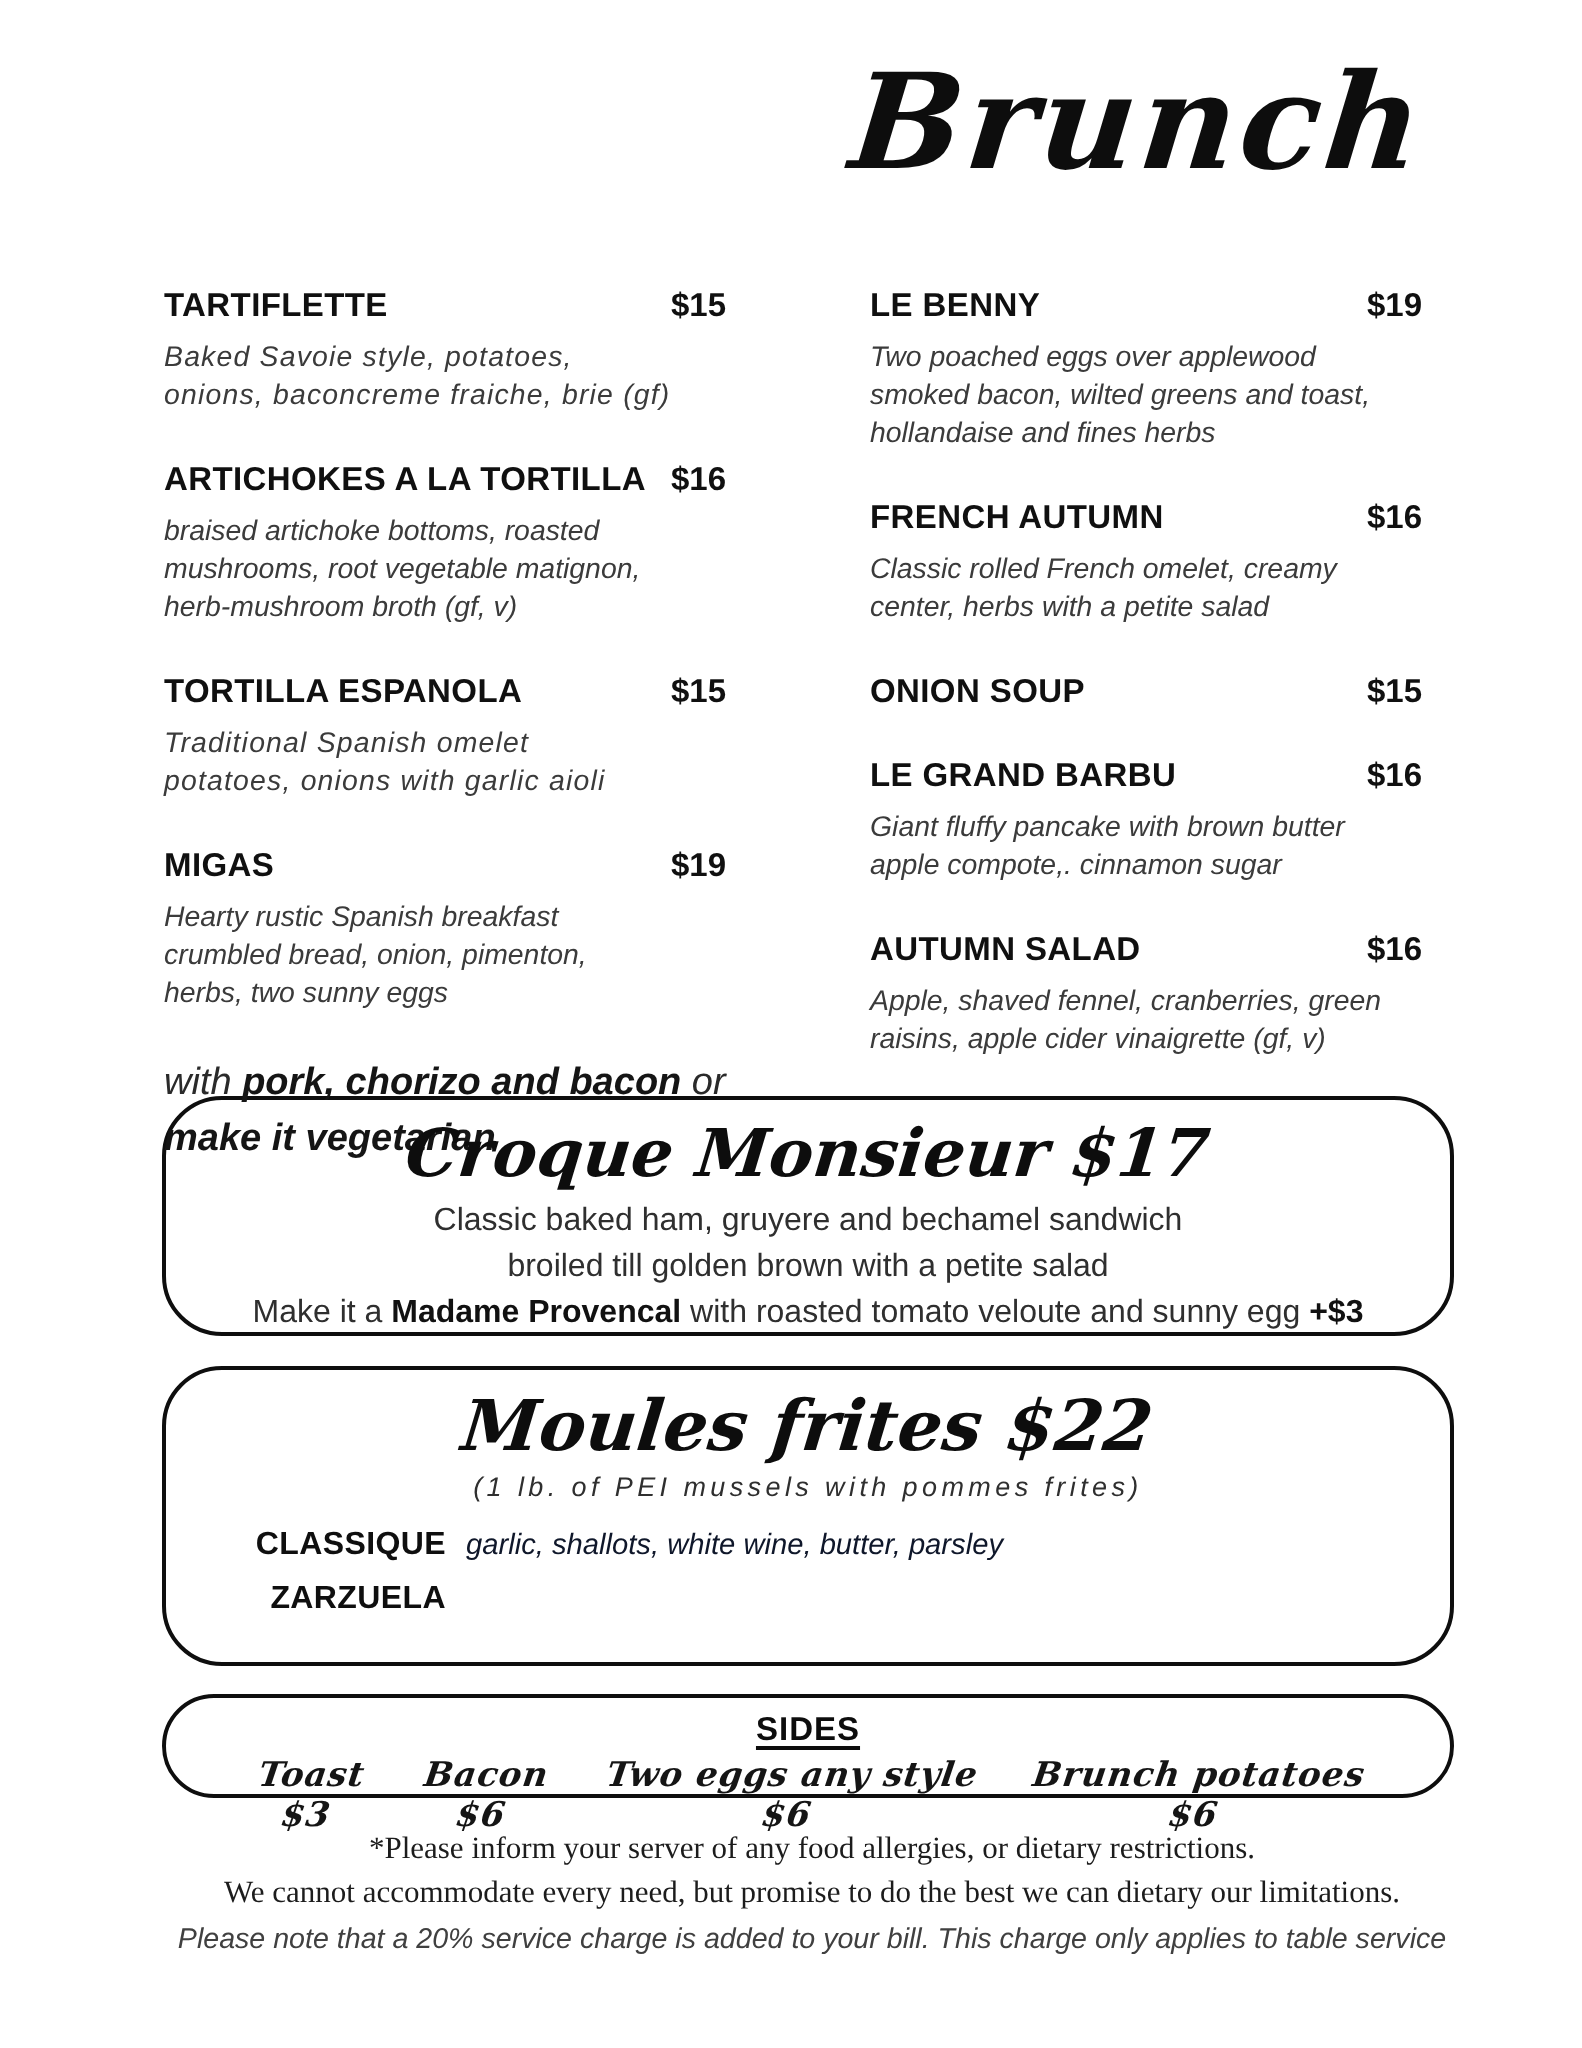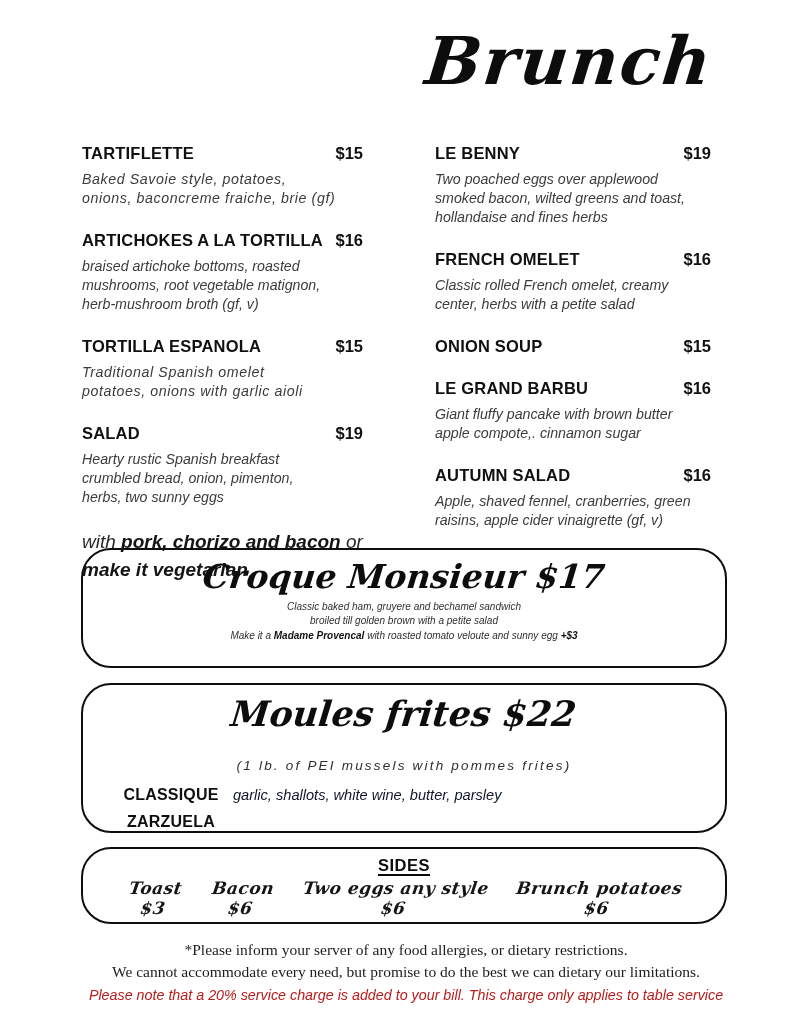--- a/index.html
+++ b/index.html
@@ -84,60 +84,58 @@
     border: 2.5px solid #0e0e0e;
     border-radius: 30px;
     text-align: center;
     background: #fff;
   }
   .box-title { font-size: 33px; line-height: 1.1; color: #0d0d0d; }
 
   .croque-box { margin-top: 16px; padding: 9px 26px 16px; height: 120px; }
   .croque-box .box-title { margin-bottom: 5px; }
   .box-line {
-    font-size: 10px;
-    font-style: italic;
+    font-size: 16px;
     color: #2f2f2f;
     line-height: 1.42;
   }
   .box-line b { font-weight: 800; color: #111; }
 
   .moules-box { margin-top: 15px; padding: 10px 24px 14px; height: 150px; }
   .moules-box .box-title { font-size: 35px; margin-bottom: 2px; }
   .box-subtitle {
     font-size: 13.5px;
     font-style: italic;
     letter-spacing: 2.2px;
     color: #2f2f2f;
     margin-bottom: 13px;
-    margin-top: 22px;
   }
   .variant {
     display: flex;
     align-items: baseline;
-    text-align: center;
+    text-align: right;
     padding-left: 12px;
     margin-bottom: 9px;
   }
   .variant-name {
     font-size: 16px;
     font-weight: 800;
     color: #0f0f0f;
     min-width: 104px;
     letter-spacing: 0.2px;
   }
   .variant-desc {
     font-size: 14.6px;
     font-style: italic;
     color: #0f172a;
     padding-left: 10px;
     white-space: nowrap;
   }
 
-  .sides-box { margin-top: 14px; padding: 7px 30px 10px; height: 77px; }
+  .sides-box { margin-top: 14px; padding: 7px 30px 10px; height: 52px; }
   .sides-title {
     font-size: 16.5px;
     font-weight: 800;
     letter-spacing: 0.5px;
     text-decoration: underline;
     text-decoration-thickness: 2px;
     text-underline-offset: 3px;
     color: #0d0d0d;
   }
   .sides-row {
@@ -155,21 +153,21 @@
   .footer { margin-top: 15px; text-align: center; padding-left: 21px; }
   .footer-line1, .footer-line2 {
     font-family: "Liberation Serif", serif;
     font-size: 15.5px;
     color: #1c1c1c;
     line-height: 1.45;
   }
   .footer-line3 {
     font-size: 14.3px;
     font-style: italic;
-    color: #b91c1c;
+    color: #404040;
     margin-top: 3px;
   }
 </style>
 </head>
 <body>
 
 <div class="page">
 
   <header class="menu-header">
     <h1 class="script page-title">Brunch</h1>
@@ -201,21 +199,21 @@
         <div class="item-head">
           <span class="item-name">TORTILLA ESPANOLA</span>
           <span class="item-price">$15</span>
         </div>
         <p class="item-desc wide-track">Traditional Spanish omelet
 potatoes, onions with garlic aioli</p>
       </div>
 
       <div class="item">
         <div class="item-head">
-          <span class="item-name">SALAD</span>
+          <span class="item-name">MIGAS</span>
           <span class="item-price">$19</span>
         </div>
         <p class="item-desc">Hearty rustic Spanish breakfast
 crumbled bread, onion, pimenton,
 herbs, two sunny eggs</p>
       </div>
 
       <p class="note"><span>with </span><b>pork, chorizo and bacon</b><span> or</span><br><b>make it vegetarian</b></p>
     </div>
 
@@ -225,21 +223,21 @@
           <span class="item-name">LE BENNY</span>
           <span class="item-price">$19</span>
         </div>
         <p class="item-desc">Two poached eggs over applewood
 smoked bacon, wilted greens and toast,
 hollandaise and fines herbs</p>
       </div>
 
       <div class="item">
         <div class="item-head">
-          <span class="item-name">FRENCH OMELET</span>
+          <span class="item-name">FRENCH AUTUMN</span>
           <span class="item-price">$16</span>
         </div>
         <p class="item-desc">Classic rolled French omelet, creamy
 center, herbs with a petite salad</p>
       </div>
 
       <div class="item">
         <div class="item-head">
           <span class="item-name">ONION SOUP</span>
           <span class="item-price">$15</span>

